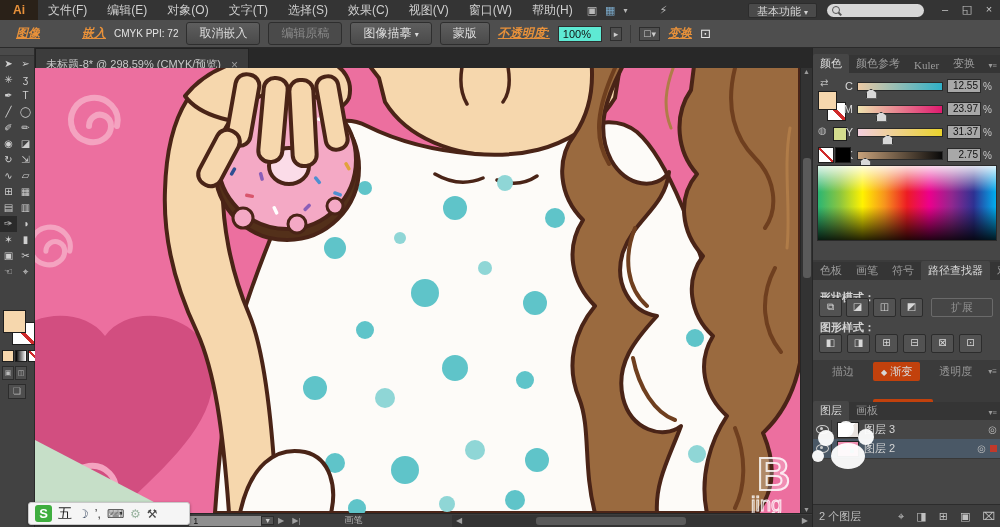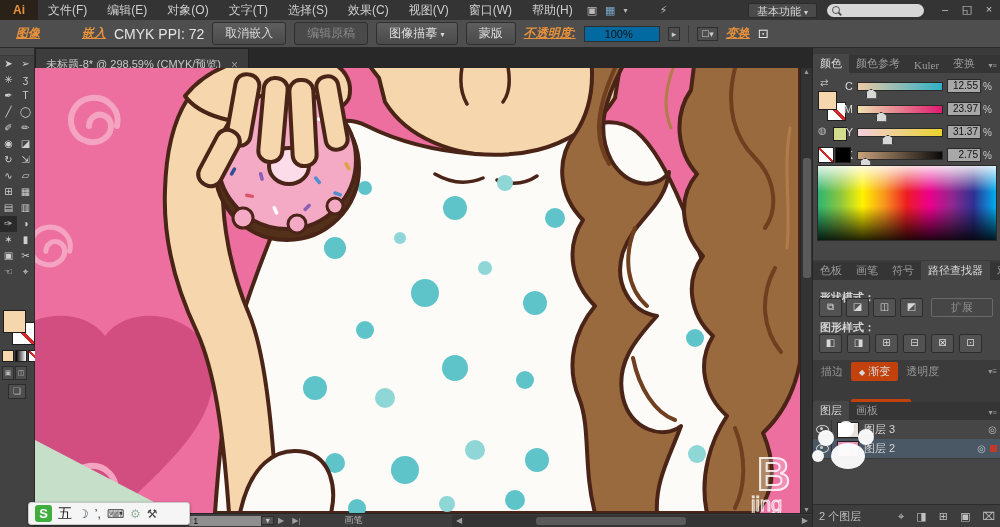--- a/index.html
+++ b/index.html
@@ -17,25 +17,25 @@
                  padding:0 8px;height:15px;line-height:14px;font-size:11px;color:#d0d0d0;}
   #search-box{width:92px;height:13px;background:#d7d7d7;border-radius:7px;margin:0 10px;
               display:flex;align-items:center;padding-left:5px;}
   .mag{width:6px;height:6px;border:1.5px solid #555;border-radius:50%;position:relative;display:inline-block;}
   .mag::after{content:"";position:absolute;width:4px;height:1.5px;background:#555;transform:rotate(45deg);left:5px;top:6px;}
   .win-btn{width:22px;height:16px;text-align:center;line-height:15px;color:#c8c8c8;font-size:11px;}
   
   #controlbar{left:0;top:20px;width:1000px;height:28px;background:var(--bg-controlbar);
               border-bottom:1px solid #2a2a2a;display:flex;align-items:center;gap:8px;padding-left:16px;box-sizing:border-box;}
   .cb-link{color:var(--accent-orange);text-decoration:underline;font-size:12px;font-weight:bold;font-style:italic;}
-  .cb-text{color:#e4e4e4;font-size:14px;}
+  .cb-text{color:#e4e4e4;font-size:10px;}
   .cb-btn{background:linear-gradient(#5e5e5e,#4a4a4a);border:1px solid #2e2e2e;border-radius:3px;
           color:#ddd;font-size:12px;padding:2px 12px;}
   .cb-btn.disabled{color:#8a8a8a;background:#4a4a4a;}
-  .cb-field{background:#0369a1;color:#111;border:1px solid #2e2e2e;font-size:11px;padding:1px 20px;min-width:34px;text-align:left;}
+  .cb-field{background:#5eead4;color:#111;border:1px solid #2e2e2e;font-size:11px;padding:1px 4px;min-width:34px;text-align:left;}
   .cb-mini{background:#4e4e4e;border:1px solid #2e2e2e;color:#ccc;font-size:9px;padding:1px 3px;}
   .cb-sep{width:1px;height:18px;background:#3a3a3a;}
   
   #tabbar{left:35px;top:48px;width:777px;height:32px;background:#282828;display:flex;}
   #doc-tab{background:#3c3c3c;border:1px solid #222;border-bottom:none;display:flex;align-items:center;
            gap:10px;padding:0 10px;font-size:11px;color:#c9c9c9;}
   #doc-tab .close{color:#9a9a9a;font-size:12px;}
   
   #toolbox{left:0;top:48px;width:35px;height:479px;background:var(--bg-toolbar);border-right:1px solid #2a2a2a;box-sizing:border-box;}
   #toolbox .grip{height:7px;border-bottom:1px solid #383838;background:#4a4a4a;}
@@ -91,21 +91,21 @@
   #spectrum{position:absolute;left:4px;top:110px;width:178px;height:74px;border:1px solid #2a2a2a;
     background:linear-gradient(to bottom,rgba(255,255,255,.85),rgba(255,255,255,0) 35%),
                linear-gradient(to bottom,rgba(0,0,0,0) 55%,rgba(0,0,0,.85)),
                linear-gradient(90deg,#2bb673,#8dc63f,#fff200,#f7941d,#ed1c24,#ec008c,#92278f,#2e3192,#00aeef);}
   .sec-label{position:absolute;left:7px;font-size:11px;color:#d2d2d2;font-weight:bold;}
   .icon-btn{position:absolute;width:21px;height:17px;background:#525252;border:1px solid #2c2c2c;border-radius:2px;
             color:#d8d8d8;font-size:10px;text-align:center;line-height:16px;}
   #expand-btn{position:absolute;left:118px;top:36px;width:60px;height:17px;border:1px solid #6a6a6a;
               border-radius:2px;color:#8f8f8f;font-size:11px;text-align:center;line-height:16px;}
   .collapsed{height:19px;display:flex;align-items:center;background:#3b3b3b;font-size:11px;color:#969696;}
-  .ctab{padding:2px 8px;}
+  .ctab{padding:2px 8px;margin-left:11px;}
   .ctab.active{background:#c2410c;color:#d8d8d8;border-radius:2px;}
   
   .lrow{position:absolute;left:0;width:188px;height:19px;display:flex;align-items:center;font-size:11px;color:#d6d6d6;border-bottom:1px solid #383838;}
   .lrow.selected{background:var(--selection-blue);}
   .eye-cell{width:18px;height:19px;border-right:1px solid #333;display:flex;align-items:center;justify-content:center;}
   .eye{width:11px;height:7px;border:1px solid #ccc;border-radius:50%;position:relative;display:inline-block;}
   .eye::after{content:"";position:absolute;width:3px;height:3px;background:#ccc;border-radius:50%;left:3px;top:1px;}
   .lthumb{width:20px;height:14px;border:1px solid #222;margin:0 5px;}
   .t-white{background:linear-gradient(120deg,#fff 60%,#e8e2de 60%);}
   .t-pink{background:radial-gradient(circle at 30% 40%,#5fc4c9 2px,transparent 2.5px),

